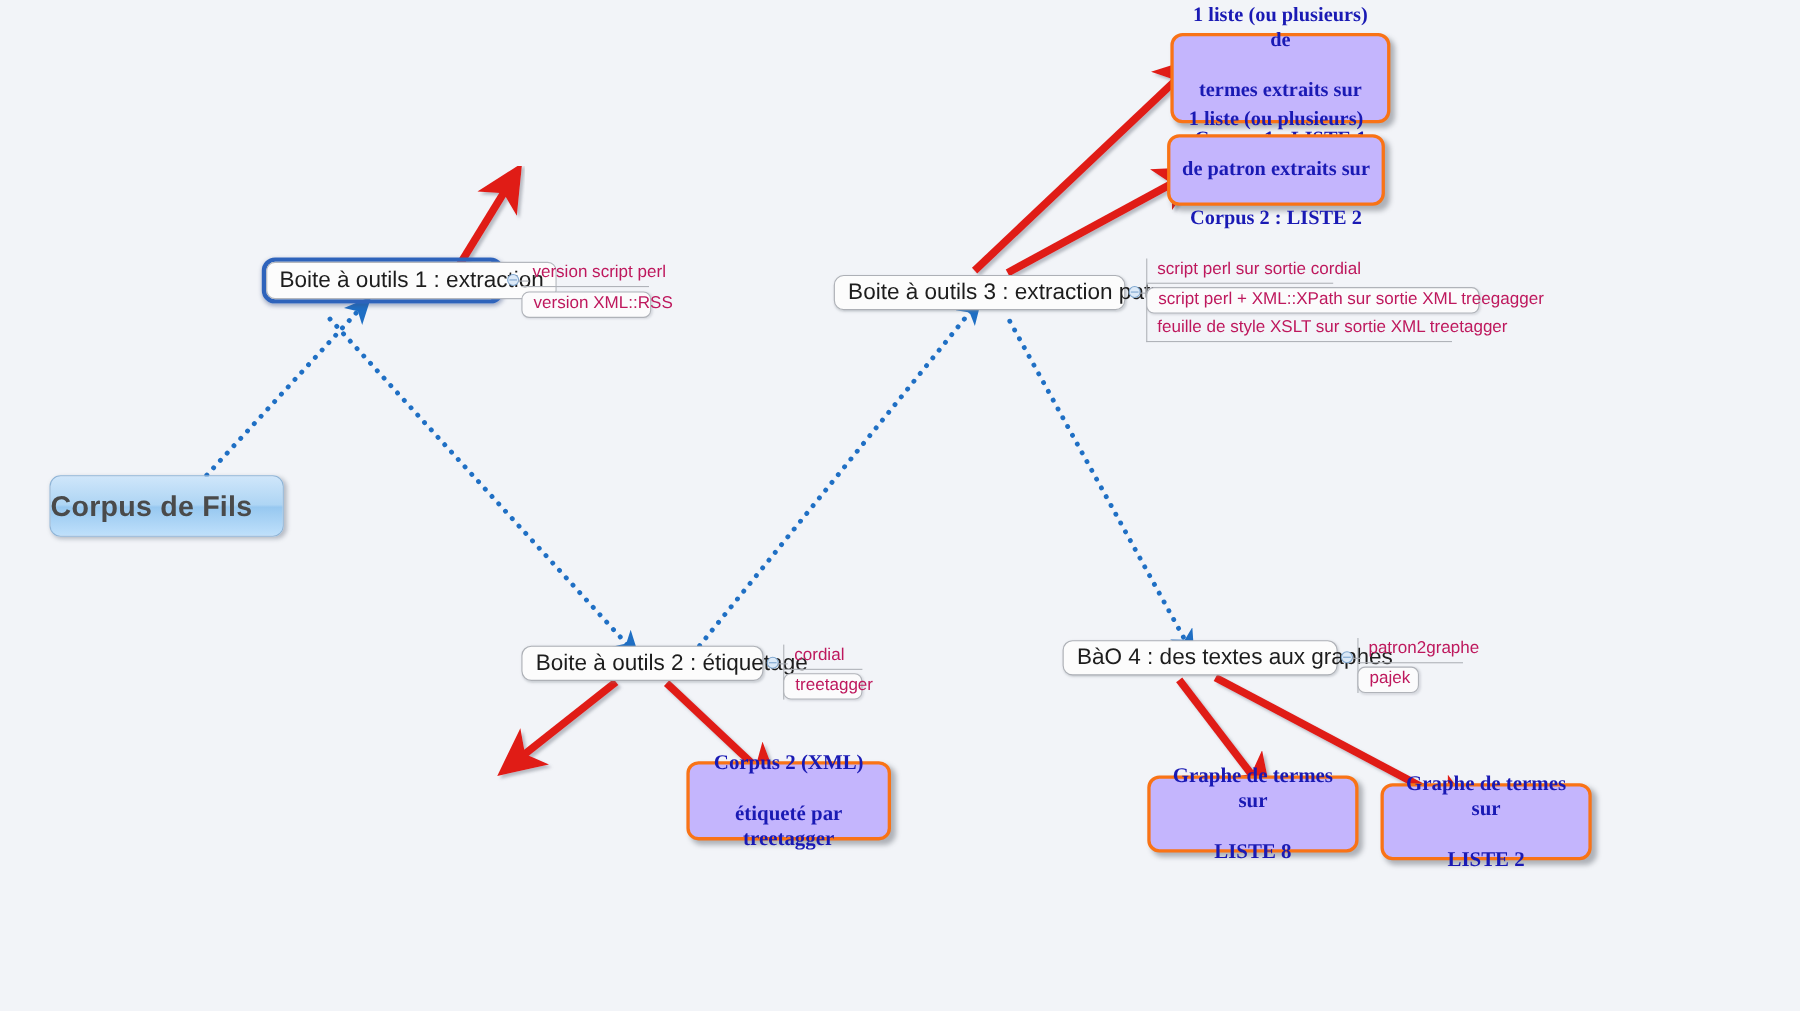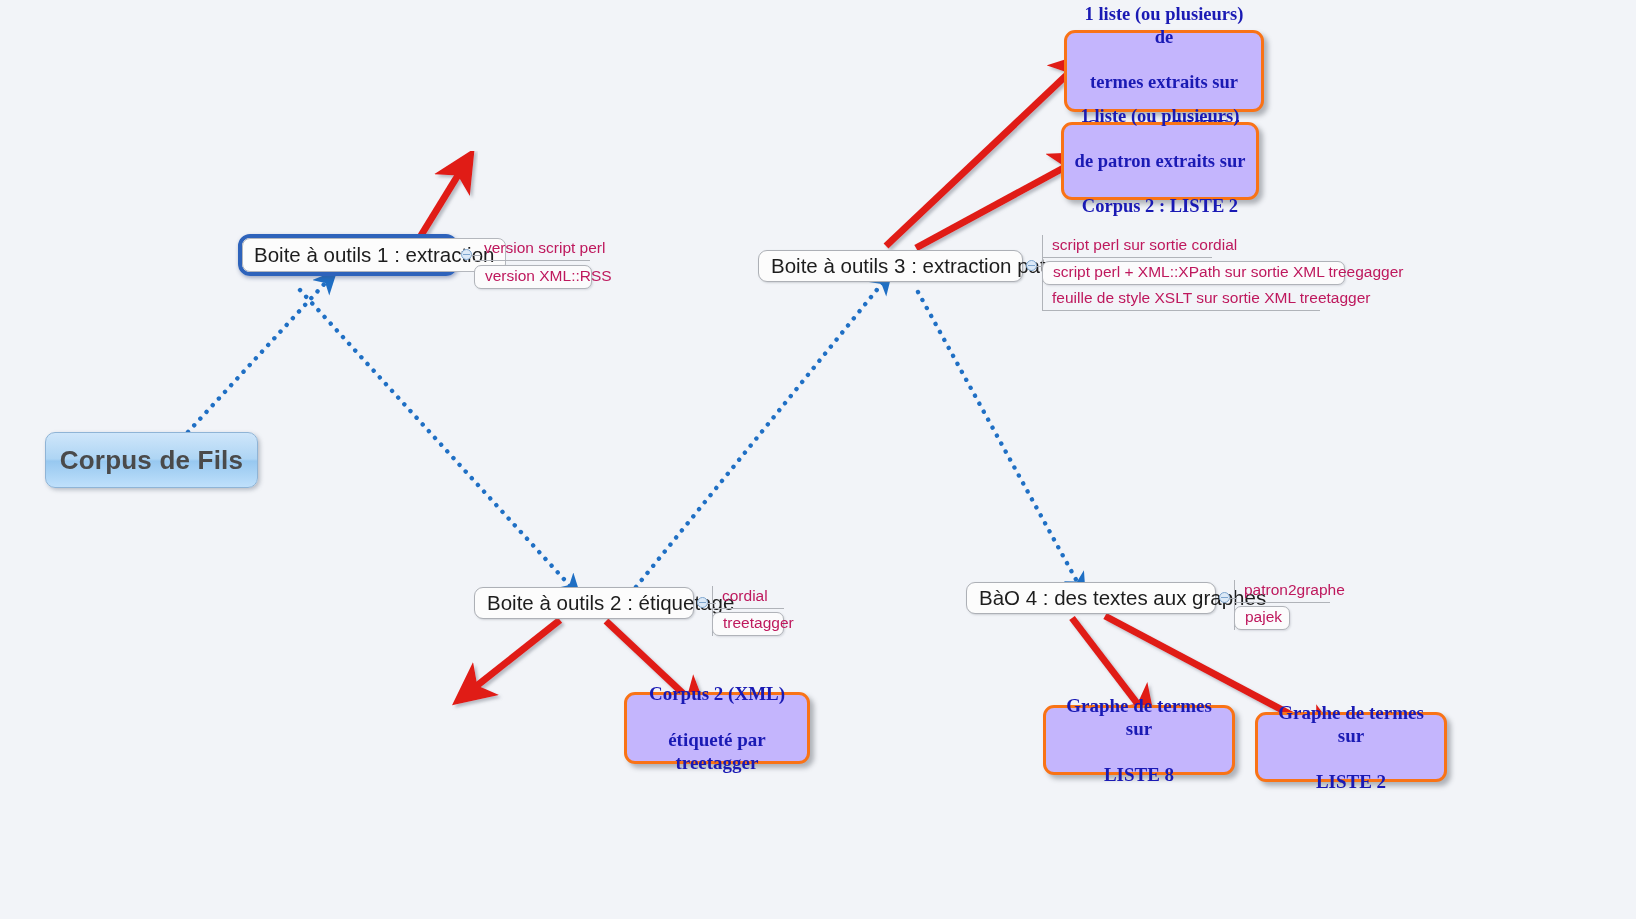--- a/index.html
+++ b/index.html
@@ -65,21 +65,21 @@
     padding:0 11px;
   }
 
   
   .rootnode{
     position:absolute;box-sizing:border-box;
     background:linear-gradient(to bottom,#cfe6fa 0%,#aed5f4 48%,#97c8f0 52%,#bfe0fb 100%);
     border:1px solid #8fb4d6;
     border-radius:10px;
     box-shadow:2px 2px 4px rgba(110,120,135,.45);
-    display:flex;align-items:center;justify-content:center;
+    display:flex;align-items:center;
     font-size:26px;font-weight:bold;color:#4a4a4a;
     letter-spacing:.2px;
   }
 
   
   .subgroup{position:absolute;}
   .subgroup .bracket{
     position:absolute;left:0;top:0;bottom:0;width:1px;background:#b0b3b9;
   }
   .subitem{
@@ -226,21 +226,21 @@
 
 
   <div class="redbox" style="left:1064px;top:30px;width:200px;height:82px;font-size:18.5px;">
     <span>
       <span>1 liste (ou plusieurs) de</span><br>
       <span>termes extraits sur</span><br>
       <span>Corpus 1 : LISTE 1</span>
     </span>
   </div>
 
-  <div class="redbox" style="left:1061px;top:122px;width:198px;height:78px;font-size:18.5px;">
+  <div class="redbox" style="left:1061px;top:122px;width:198px;height:65px;font-size:18.5px;">
     <span>
       <span>1 liste (ou plusieurs)</span><br>
       <span>de patron extraits sur</span><br>
       <span>Corpus 2 : LISTE 2</span>
     </span>
   </div>
 
 
   <div class="redbox" style="left:624px;top:692px;width:186px;height:72px;font-size:19px;">
     <span>

